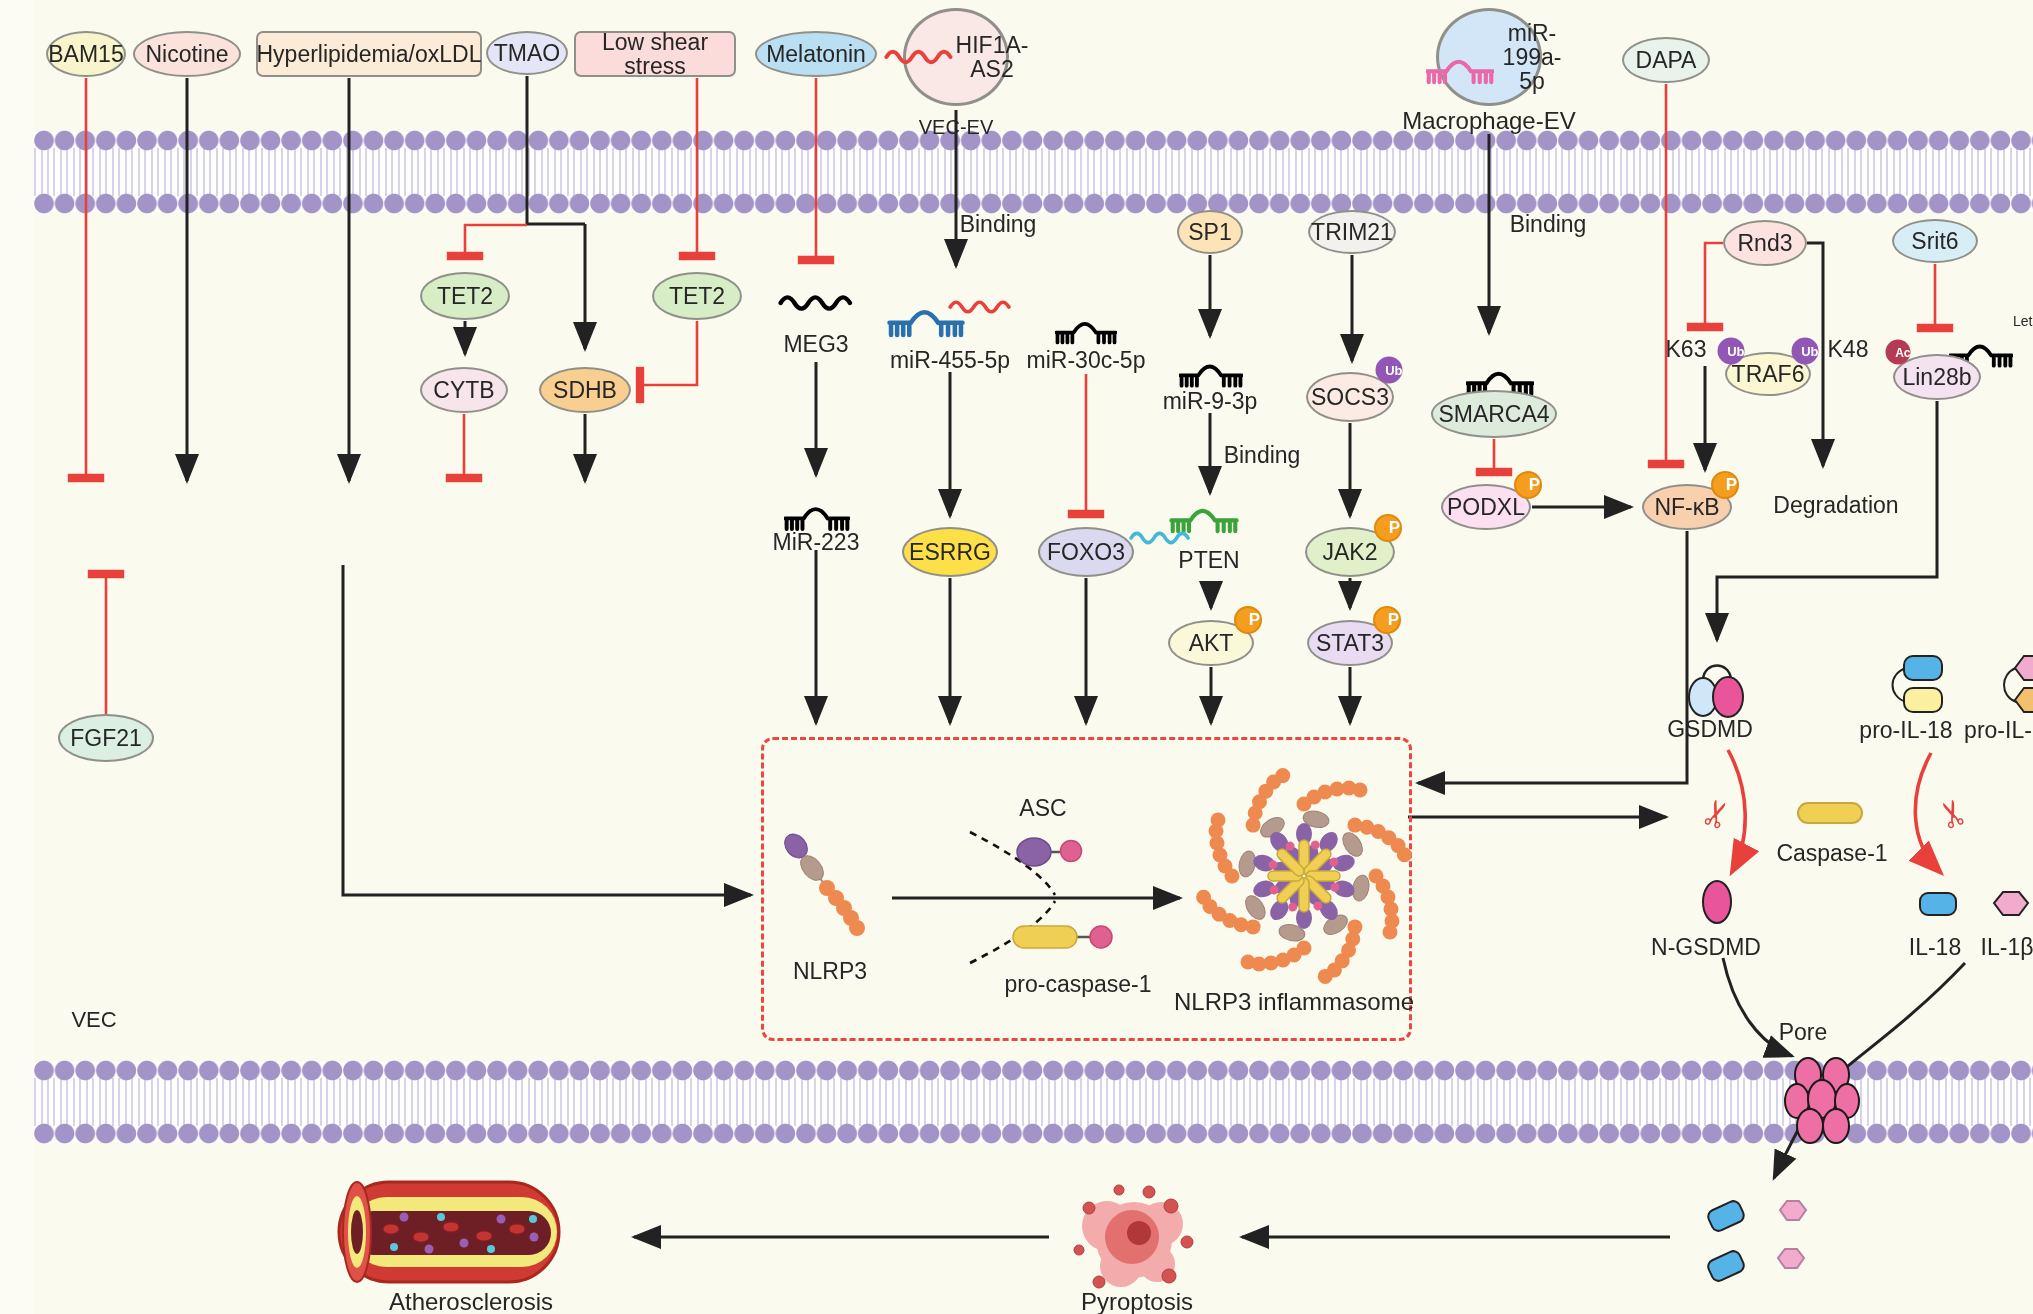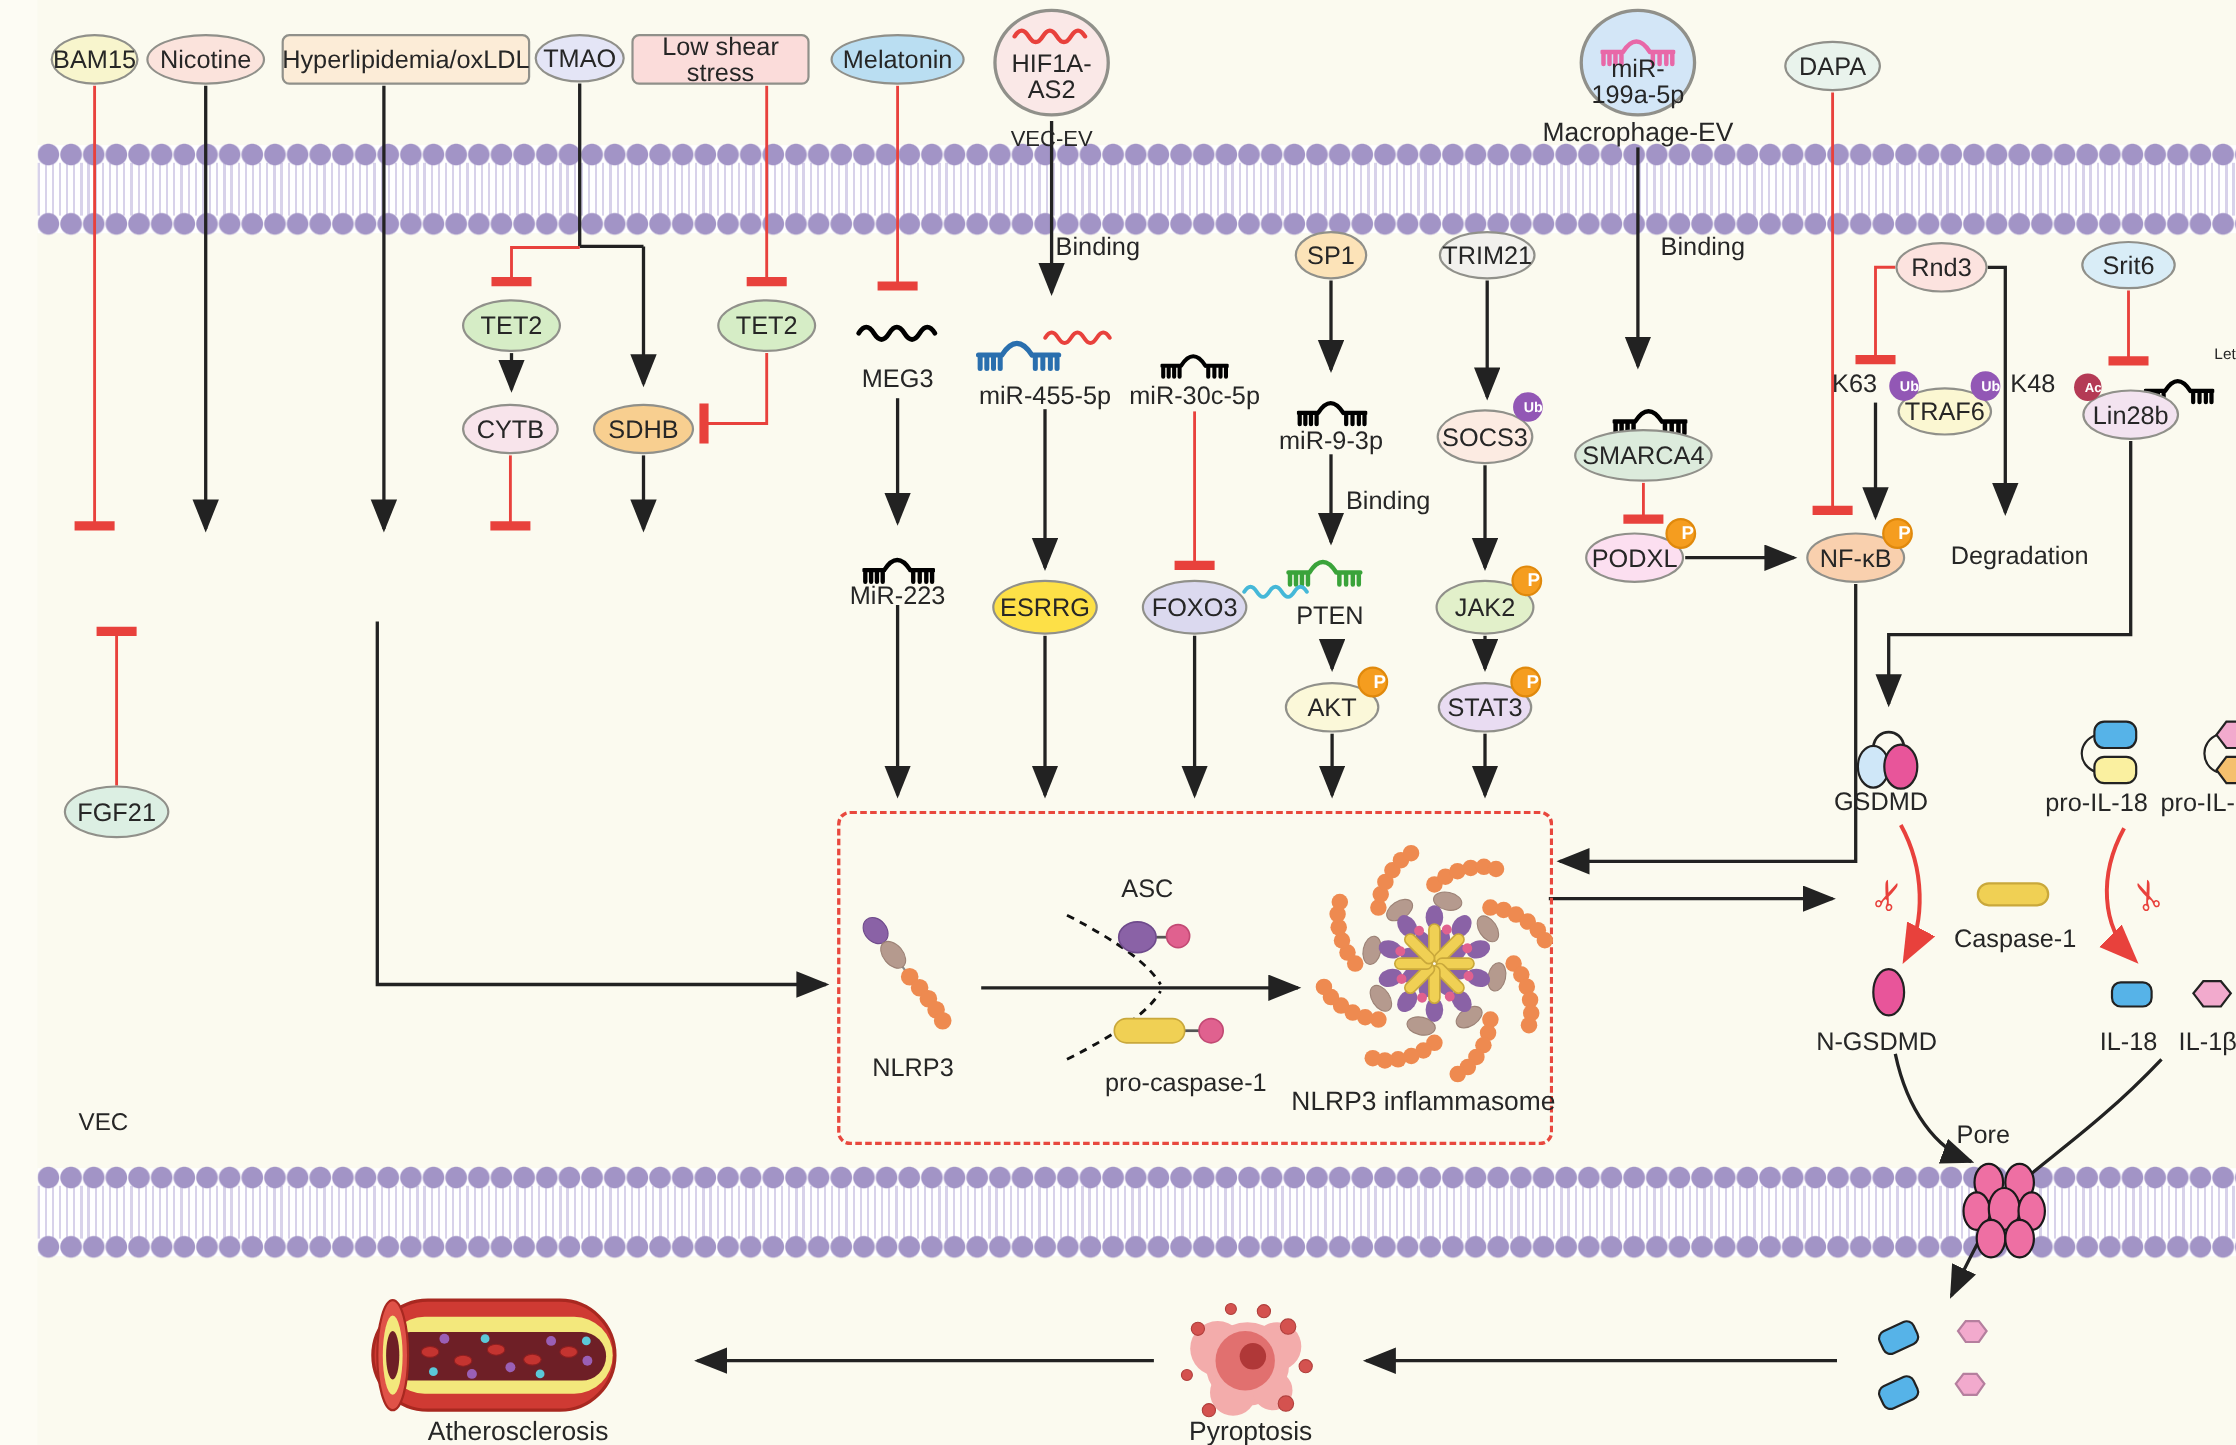--- a/index.html
+++ b/index.html
@@ -9,21 +9,21 @@
   .membrane .tails{position:absolute;left:0;right:0;top:16px;bottom:16px;
      background:repeating-linear-gradient(90deg,#d8d2ea 0 2px, rgba(0,0,0,0) 2px 6.5px);}
   .membrane .row{position:absolute;left:0;right:0;height:21px;
      background-image:radial-gradient(circle at 10px 10.5px, #a294c6 9.3px, rgba(0,0,0,0) 10.3px);
      background-size:20.6px 21px;background-repeat:repeat-x;}
   .membrane .top{top:-2px}.membrane .bot{bottom:-2px}
   .node{position:absolute;border:2px solid #90908a;display:flex;align-items:center;justify-content:center;
      font-size:23px;color:#262626;box-sizing:border-box;text-align:center;line-height:1.05;}
   .ell{border-radius:50%;}
   .rrect{border-radius:7px;}
-  .circle{border-radius:50%;flex-direction:column;border-width:3px;}
+  .circle{border-radius:50%;flex-direction:row;border-width:3px;}
   .badge{position:absolute;border-radius:50%;color:#fff;display:flex;align-items:center;justify-content:flex-end;
      font-weight:bold;transform:translate(-50%,-50%);box-sizing:border-box;}
   .bp{width:28px;height:28px;background:#f59d1f;border:2px solid #e0890c;font-size:17px;}
   .bub{width:27px;height:27px;background:#9257b5;font-size:13px;}
   .bac{width:25px;height:25px;background:#b43a55;font-size:12px;}
   .lbl{position:absolute;transform:translate(-50%,-50%);font-size:23px;color:#262626;white-space:nowrap;}
   .icon{position:absolute;color:#000;}
   .scissors{position:absolute;color:#e8413c;font-size:36px;}
   #nlrp3box{position:absolute;left:727px;top:737px;width:645px;height:298px;border:3px dashed #e8483e;border-radius:12px;}
   svg{overflow:visible;}

